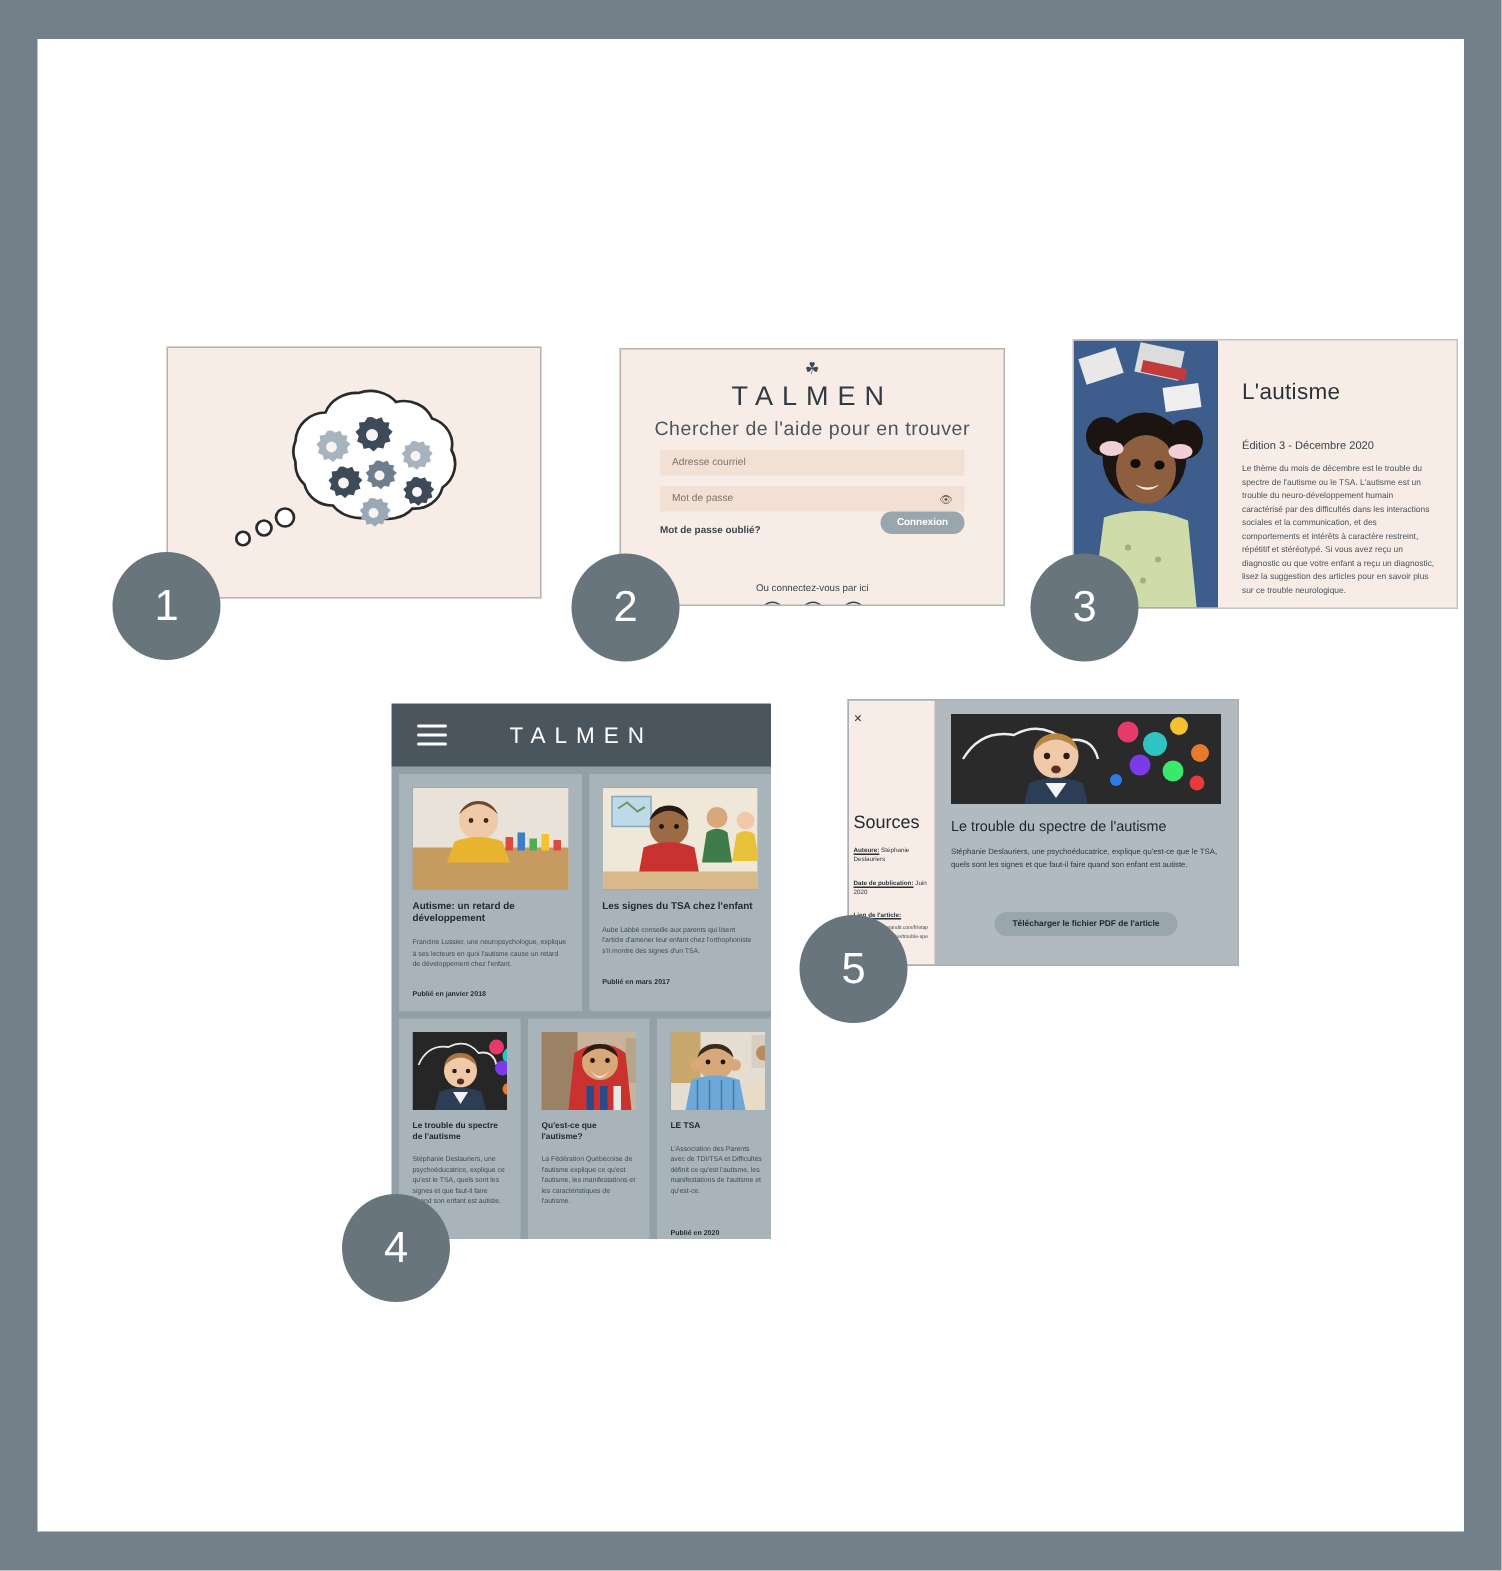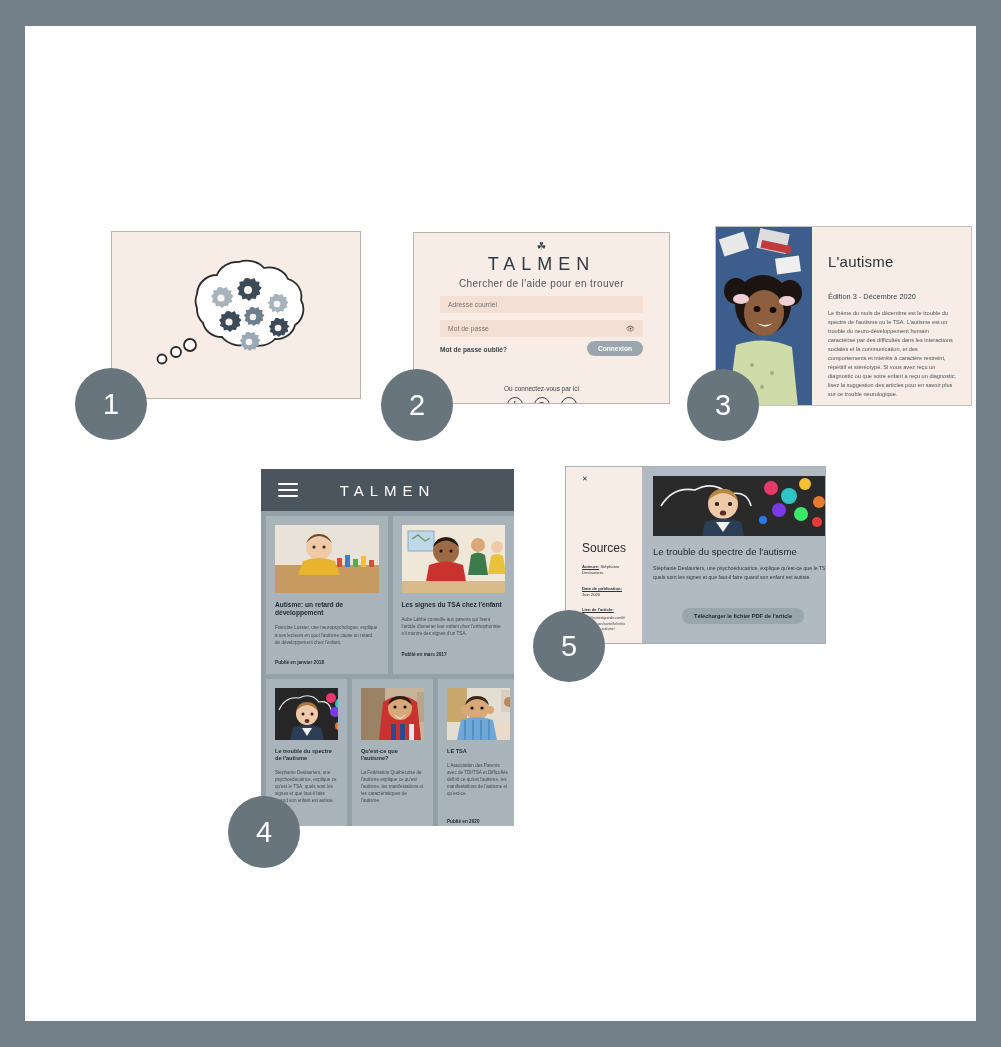--- a/index.html
+++ b/index.html
@@ -47,21 +47,21 @@
     text-align: center; margin-top: 6px; height: 14px;
     color: #3d4a52; font-size: 11px; line-height: 14px;
   }
   .brand {
     text-align: center;
     font-size: 18px; letter-spacing: 6px;
     color: #2f3b42; font-weight: 400;
     margin-top: 1px;
   }
   .tagline {
-    text-align: center; font-size: 10px; color: #4a555c;
+    text-align: center; font-size: 13px; color: #4a555c;
     letter-spacing: .4px; margin-top: 3px;
   }
   .field {
     margin: 7px 26px 0 26px; height: 17px;
     background: #f2e0d5;
     display: flex; align-items: center;
     padding: 0 8px;
     font-size: 6.8px; color: #7e736d;
     position: relative;
   }
@@ -148,21 +148,21 @@
   .card.three .card-date { margin-top: 22px; }
 
   
   #panel5 {
     left: 540px; top: 440px; width: 261px; height: 178px;
     background: #b0bac0;
     display: flex;
     border: 1px solid #a6b0b6;
   }
   #p5side {
-    width: 92px; background: #f7ece6; position: relative; padding: 8px 16px;
+    width: 92px; background: #f7ece6; position: relative; padding: 8px 3px;
   }
   .close-x { font-size: 7px; color: #2b3339; }
   .sources-h { font-size: 12px; color: #222b31; margin-top: 58px; font-weight: 400; }
   .meta { font-size: 4.2px; color: #2b3339; margin-top: 9px; line-height: 1.5; }
   .meta b { text-decoration: underline; }
   .meta-link { font-size: 3.4px; color: #3a444a; line-height: 1.5; margin-top: 3px; word-break: break-all; }
   #p5main { flex: 1; padding: 9px 11px; }
   #p5img { width: 100%; height: 60px; background: #2a2a2a; overflow: hidden; position: relative; }
   .p5-title { font-size: 9.6px; color: #1d262c; margin-top: 10px; font-weight: 400; }
   .p5-desc { font-size: 5.2px; color: #2e383f; line-height: 1.65; margin-top: 7px; }

